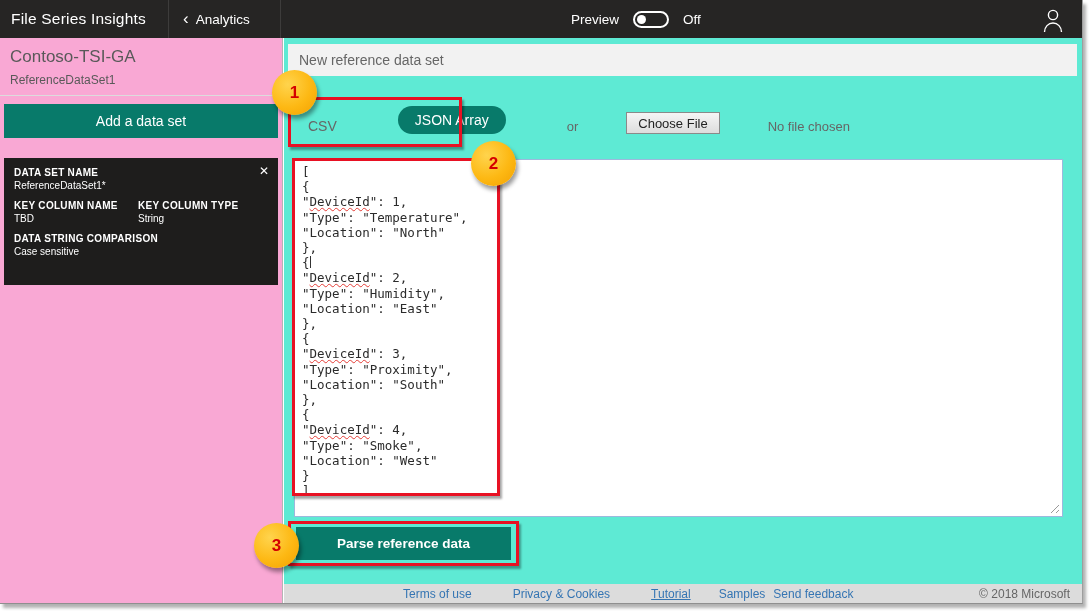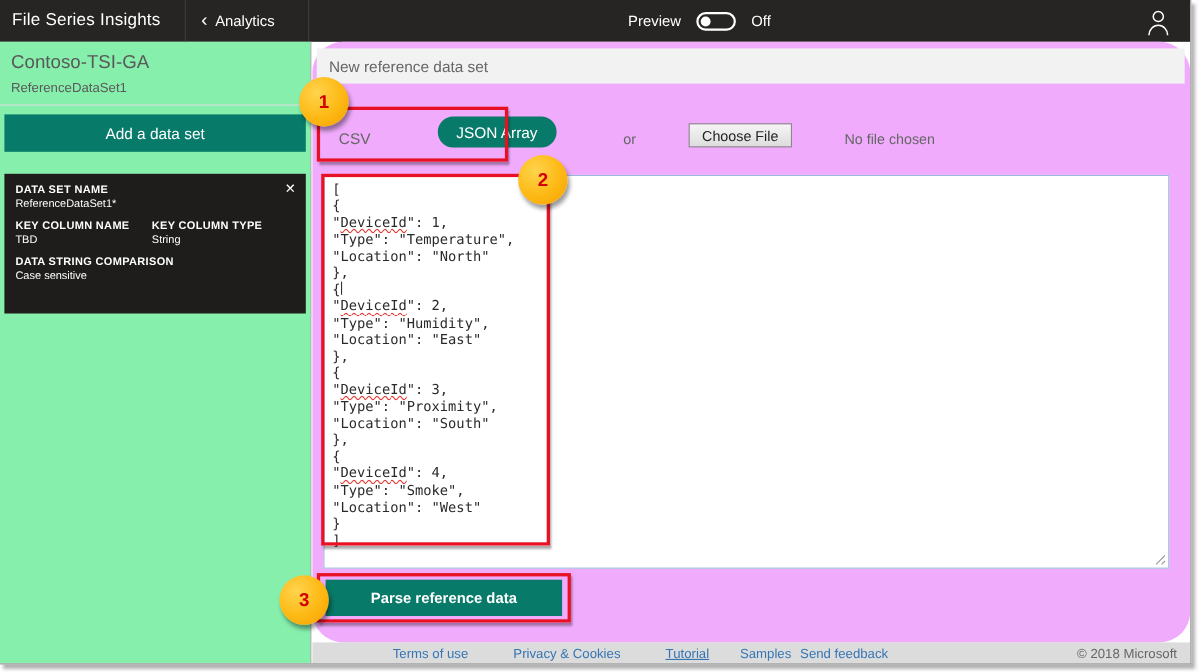--- a/index.html
+++ b/index.html
@@ -38,41 +38,41 @@
   .toggle {
     width:36px; height:17px; border:2px solid #fff; border-radius:10px;
     display:flex; align-items:center; padding:0 2px; cursor:pointer;
   }
   .toggle-knob { width:9px; height:9px; border-radius:50%; background:#fff; }
   .toggle-state { font-size:13.5px; }
   .tb-user { position:absolute; right:17px; top:7px; width:24px; height:26px; cursor:pointer; }
   
   .sidebar {
     position:absolute; left:0; top:38px; width:283px; bottom:0;
-    background:#86efac; border-right:1px solid #b5b5b5;
+    background:#f9a8d4; border-right:1px solid #b5b5b5;
   }
   .env-block { padding:9px 10px 8px 10px; border-bottom:1px solid #dcdcdc; }
   .env-name { font-size:17px; color:#595959; margin-bottom:6px; }
   .env-dataset { font-size:12px; color:#595959; }
   .add-btn {
     position:absolute; left:4px; top:66px; width:274px; height:34px;
     background:#087a6a; color:#fff; font-size:14px; border:none;
     font-family:"Liberation Sans", sans-serif; cursor:pointer;
   }
   .panel {
     position:absolute; left:4px; top:120px; width:274px; height:127px;
     background:#1e1d1c; color:#fff; padding:9px 10px;
   }
   .panel-close { position:absolute; right:9px; top:6px; font-size:12px; color:#fff; cursor:pointer; }
   .panel-label { font-size:10px; font-weight:bold; letter-spacing:0.3px; margin-bottom:2px; }
   .panel-value { font-size:10px; font-weight:400; margin-bottom:9px; }
   .panel-cols { display:flex; }
   .panel-col1 { width:124px; }
   
-  .main { position:absolute; left:284px; top:38px; right:0; bottom:19px; background:#f0abfc;border-radius:28px; }
+  .main { position:absolute; left:284px; top:38px; right:0; bottom:19px; background:#5eead4; }
   .main-heading {
     position:absolute; left:4px; top:6px; right:5px; height:32px;
     background:#f2f2f2; color:#666; font-size:14px;
     display:flex; align-items:center; padding-left:11px;
   }
   .format-row { position:absolute; left:24px; top:66px; height:30px; display:flex; align-items:flex-end;gap:39px; }
   .csv-option { font-size:14px; color:#666; cursor:pointer; margin-right:22px; }
   .json-pill {
     background:#087a6a; color:#fff; font-size:14px; border:none; cursor:pointer;
     border-radius:15px; height:28px; padding:0 17px;
@@ -97,21 +97,21 @@
   .resize-grip { position:absolute; right:2px; bottom:2px; }
   .parse-btn {
     position:absolute; left:12px; top:489px; width:215px; height:33px;
     background:#087a6a; color:#fff; font-size:13.5px; font-weight:bold; border:none;
     font-family:"Liberation Sans", sans-serif; cursor:pointer;
   }
   
   .footer {
     position:absolute; left:284px; right:0; bottom:0; height:19px;
     background:#dcdcdc; display:flex; align-items:center;
-    font-size:12px; padding-left:73px;
+    font-size:12px; padding-left:119px;
   }
   .footer a { color:#3575b3; text-decoration:none; margin-right:41px; cursor:pointer; }
   .footer a:nth-child(3) { margin-right:28px;text-decoration:underline; }
   .footer a:nth-child(4) { margin-right:8px; }
   .copyright { position:absolute; right:12px; color:#666; }
   
   .co-rect {
     position:absolute; border:3px solid #e81123;
     box-shadow:2px 3px 2px rgba(0,0,0,0.35); pointer-events:none;
   }

